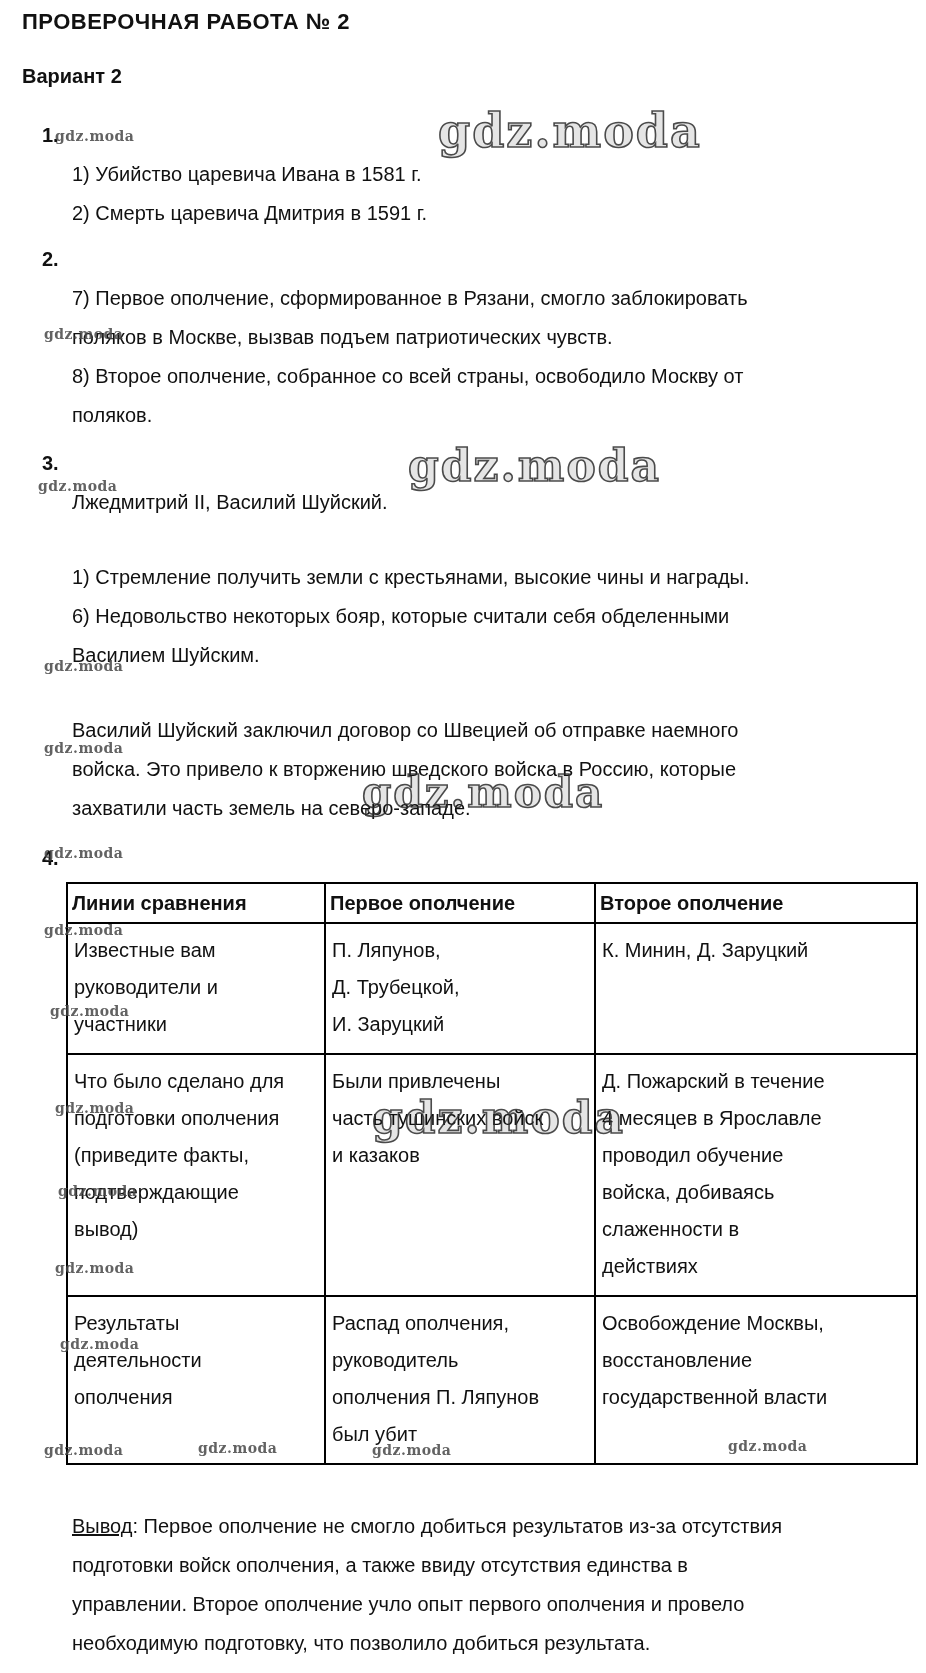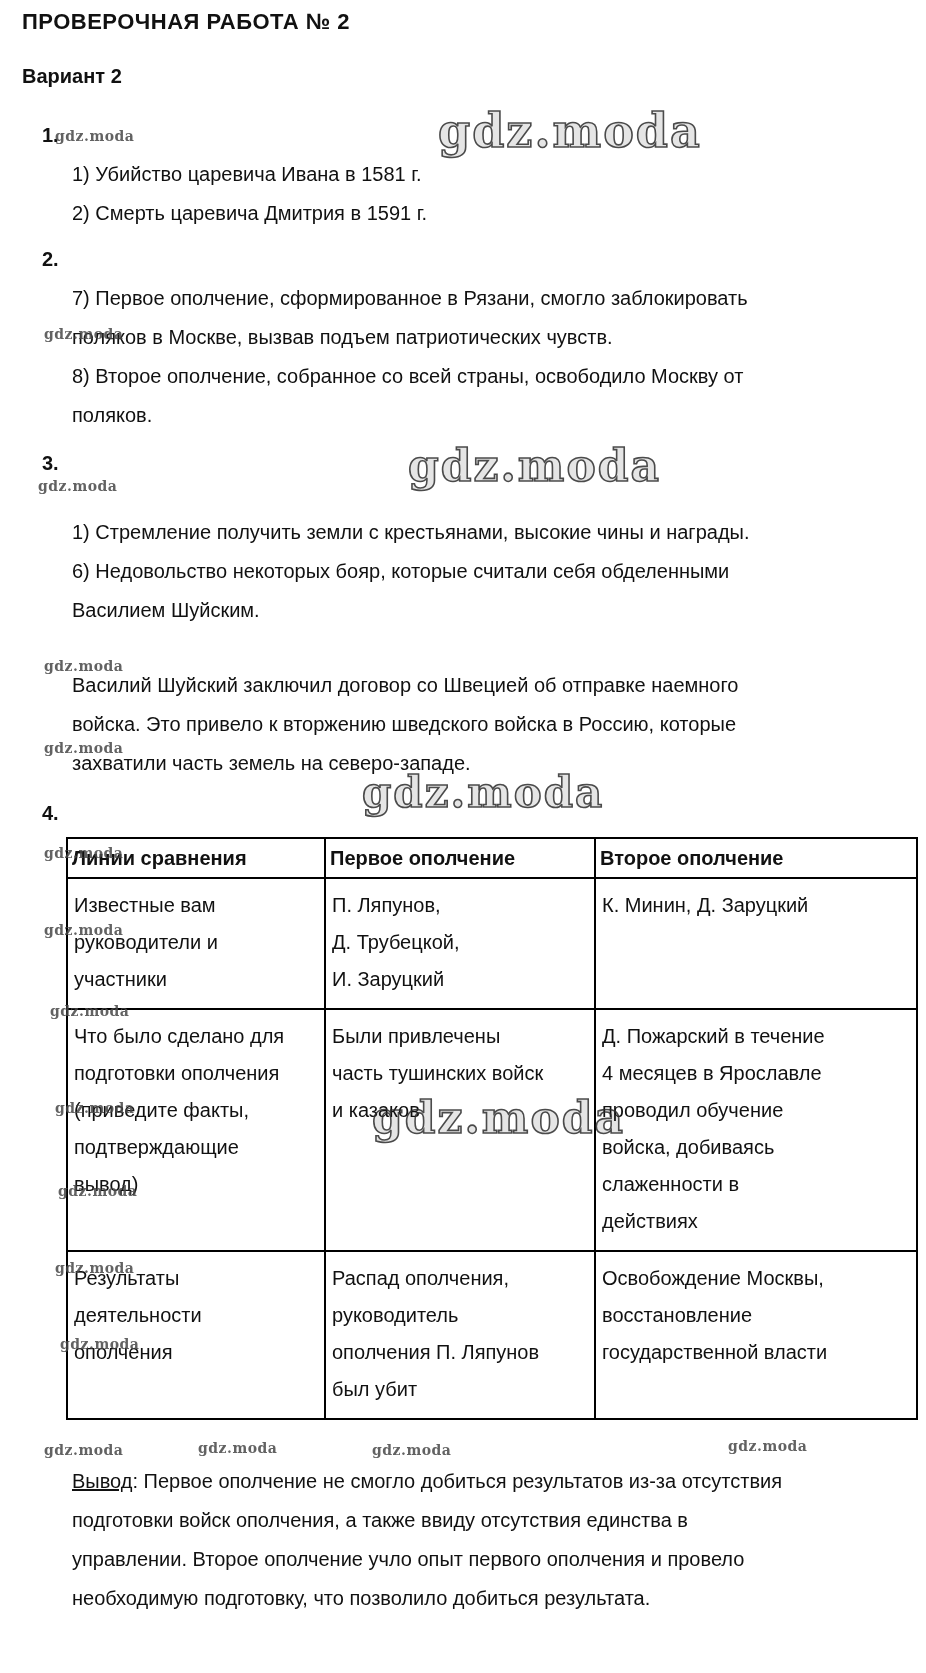--- a/index.html
+++ b/index.html
@@ -114,20 +114,21 @@
 
   <div class="sec-num sec2-num">2.</div>
   <div class="block indent mt6">
     <div class="pre">7) Первое ополчение, сформированное в Рязани, смогло заблокировать
 поляков в Москве, вызвав подъем патриотических чувств.</div>
     <div class="pre">8) Второе ополчение, собранное со всей страны, освободило Москву от
 поляков.</div>
   </div>
 
   <div class="sec-num sec3-num">3.</div>
+  <div class="block indent mt6">Лжедмитрий II, Василий Шуйский.</div>
   <div class="block indent mt36">
     <div class="pre">1) Стремление получить земли с крестьянами, высокие чины и награды.</div>
     <div class="pre">6) Недовольство некоторых бояр, которые считали себя обделенными
 Василием Шуйским.</div>
   </div>
   <div class="block indent mt36 pre">Василий Шуйский заключил договор со Швецией об отправке наемного
 войска. Это привело к вторжению шведского войска в Россию, которые
 захватили часть земель на северо-западе.</div>
 
   <div class="sec-num sec4-num">4.</div>

